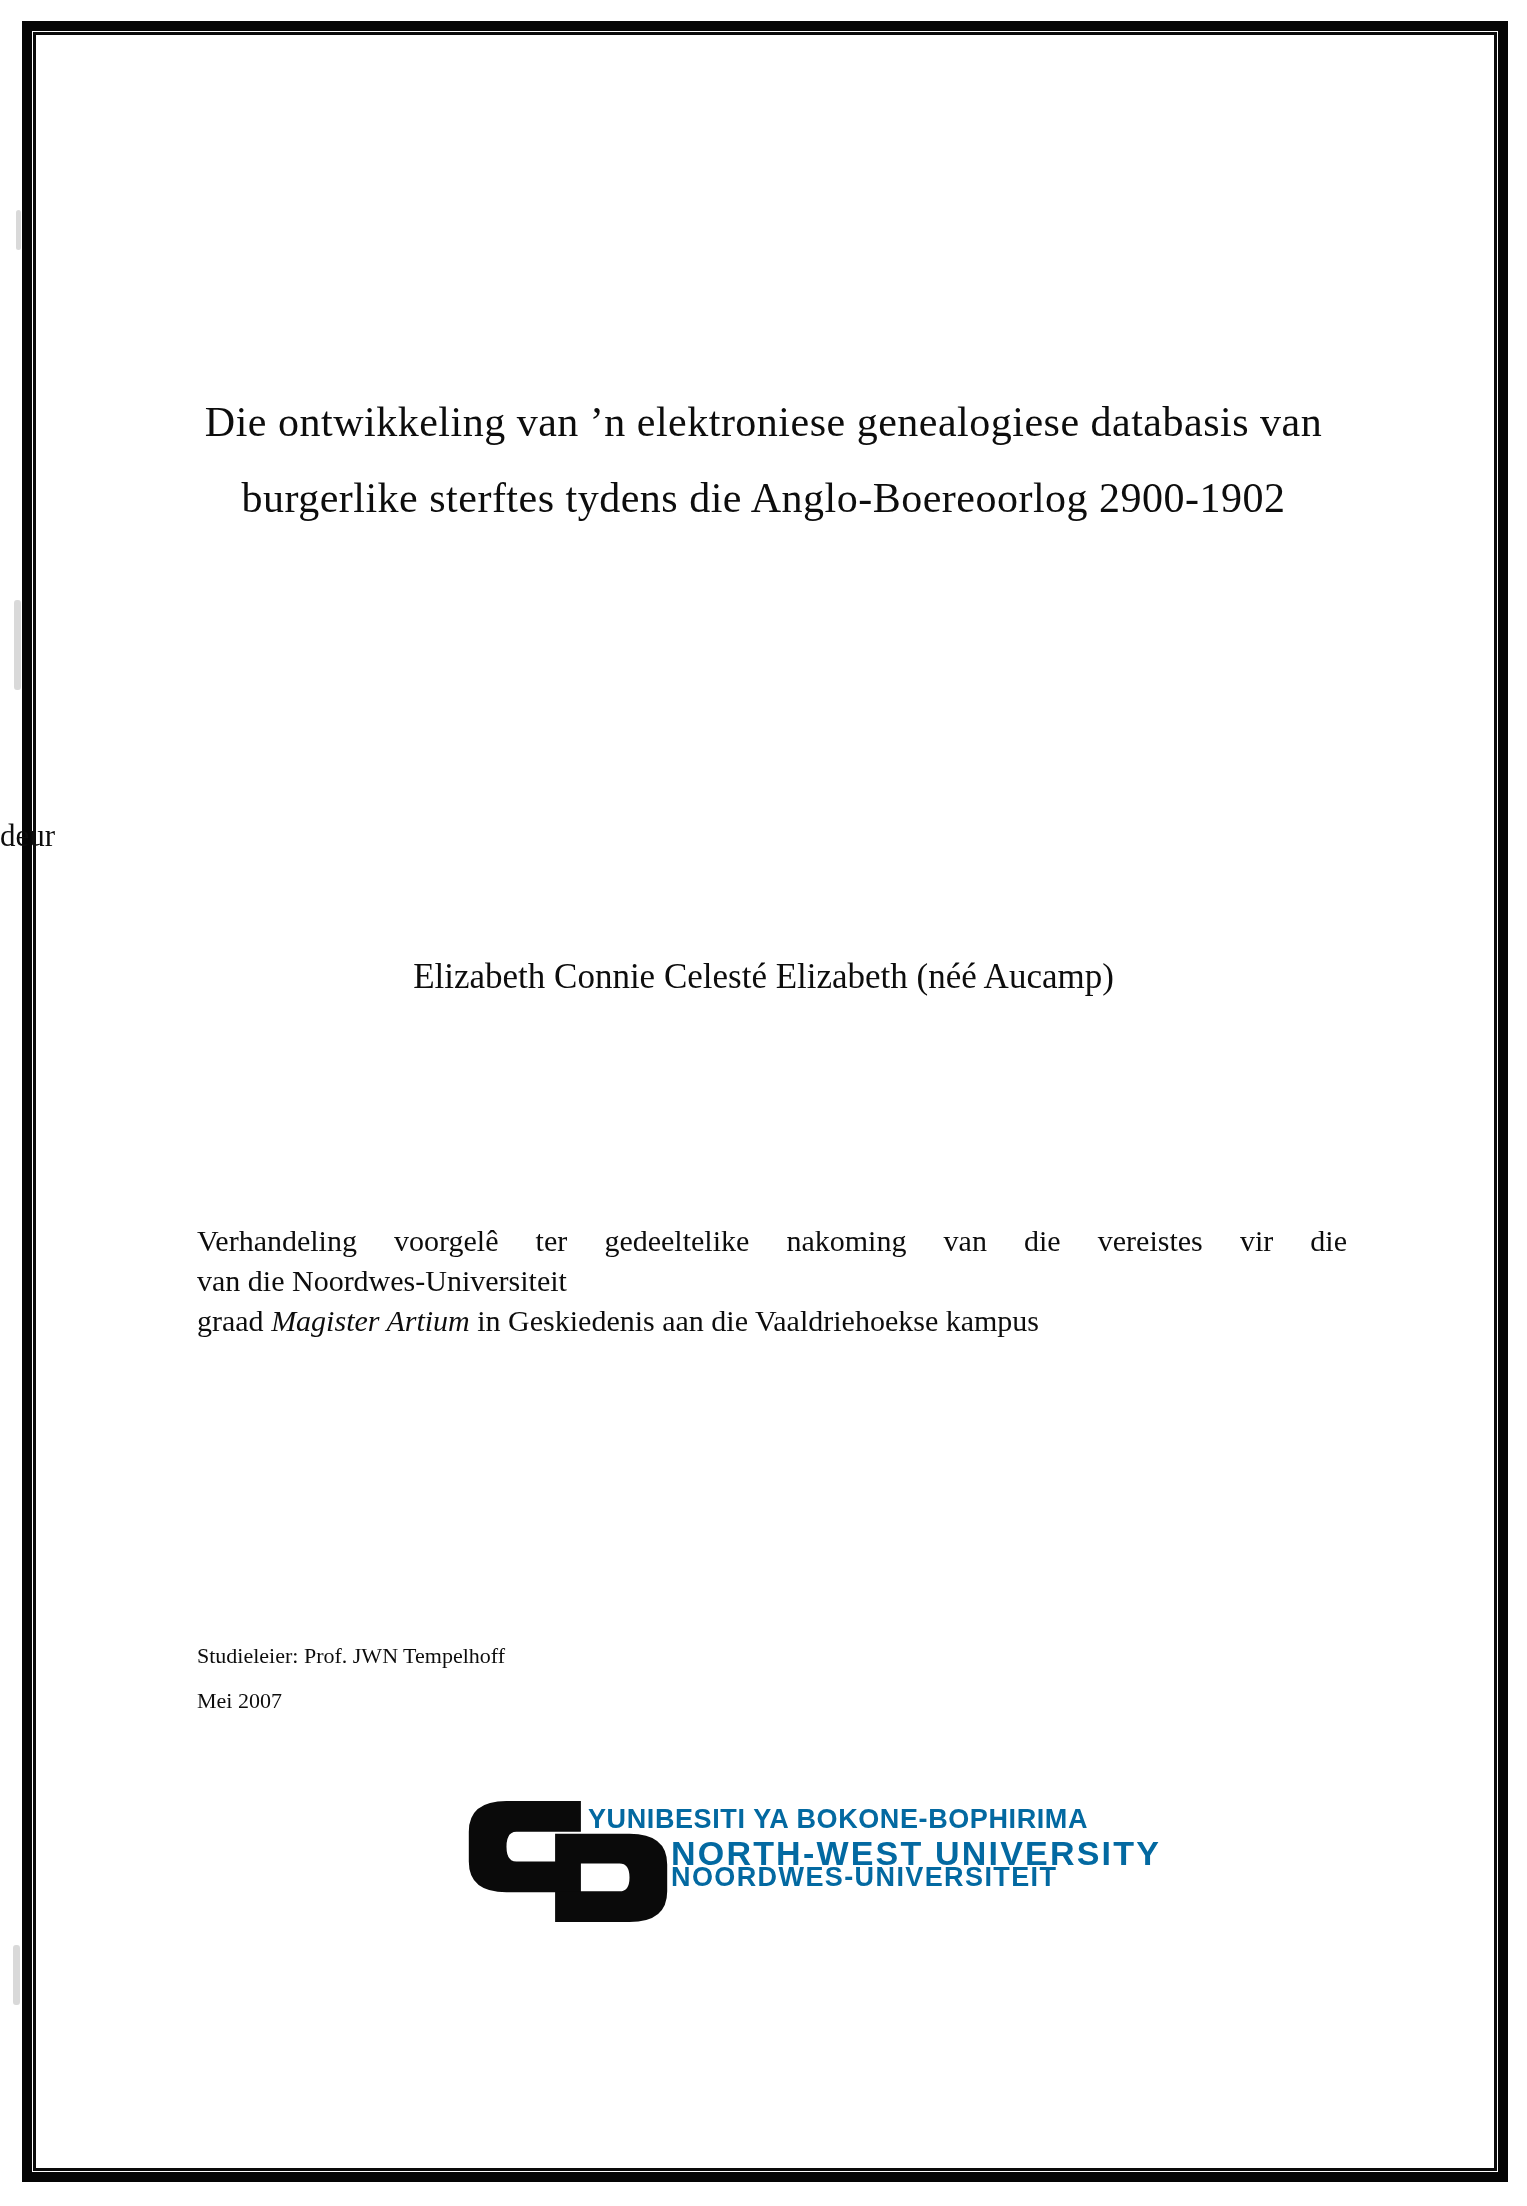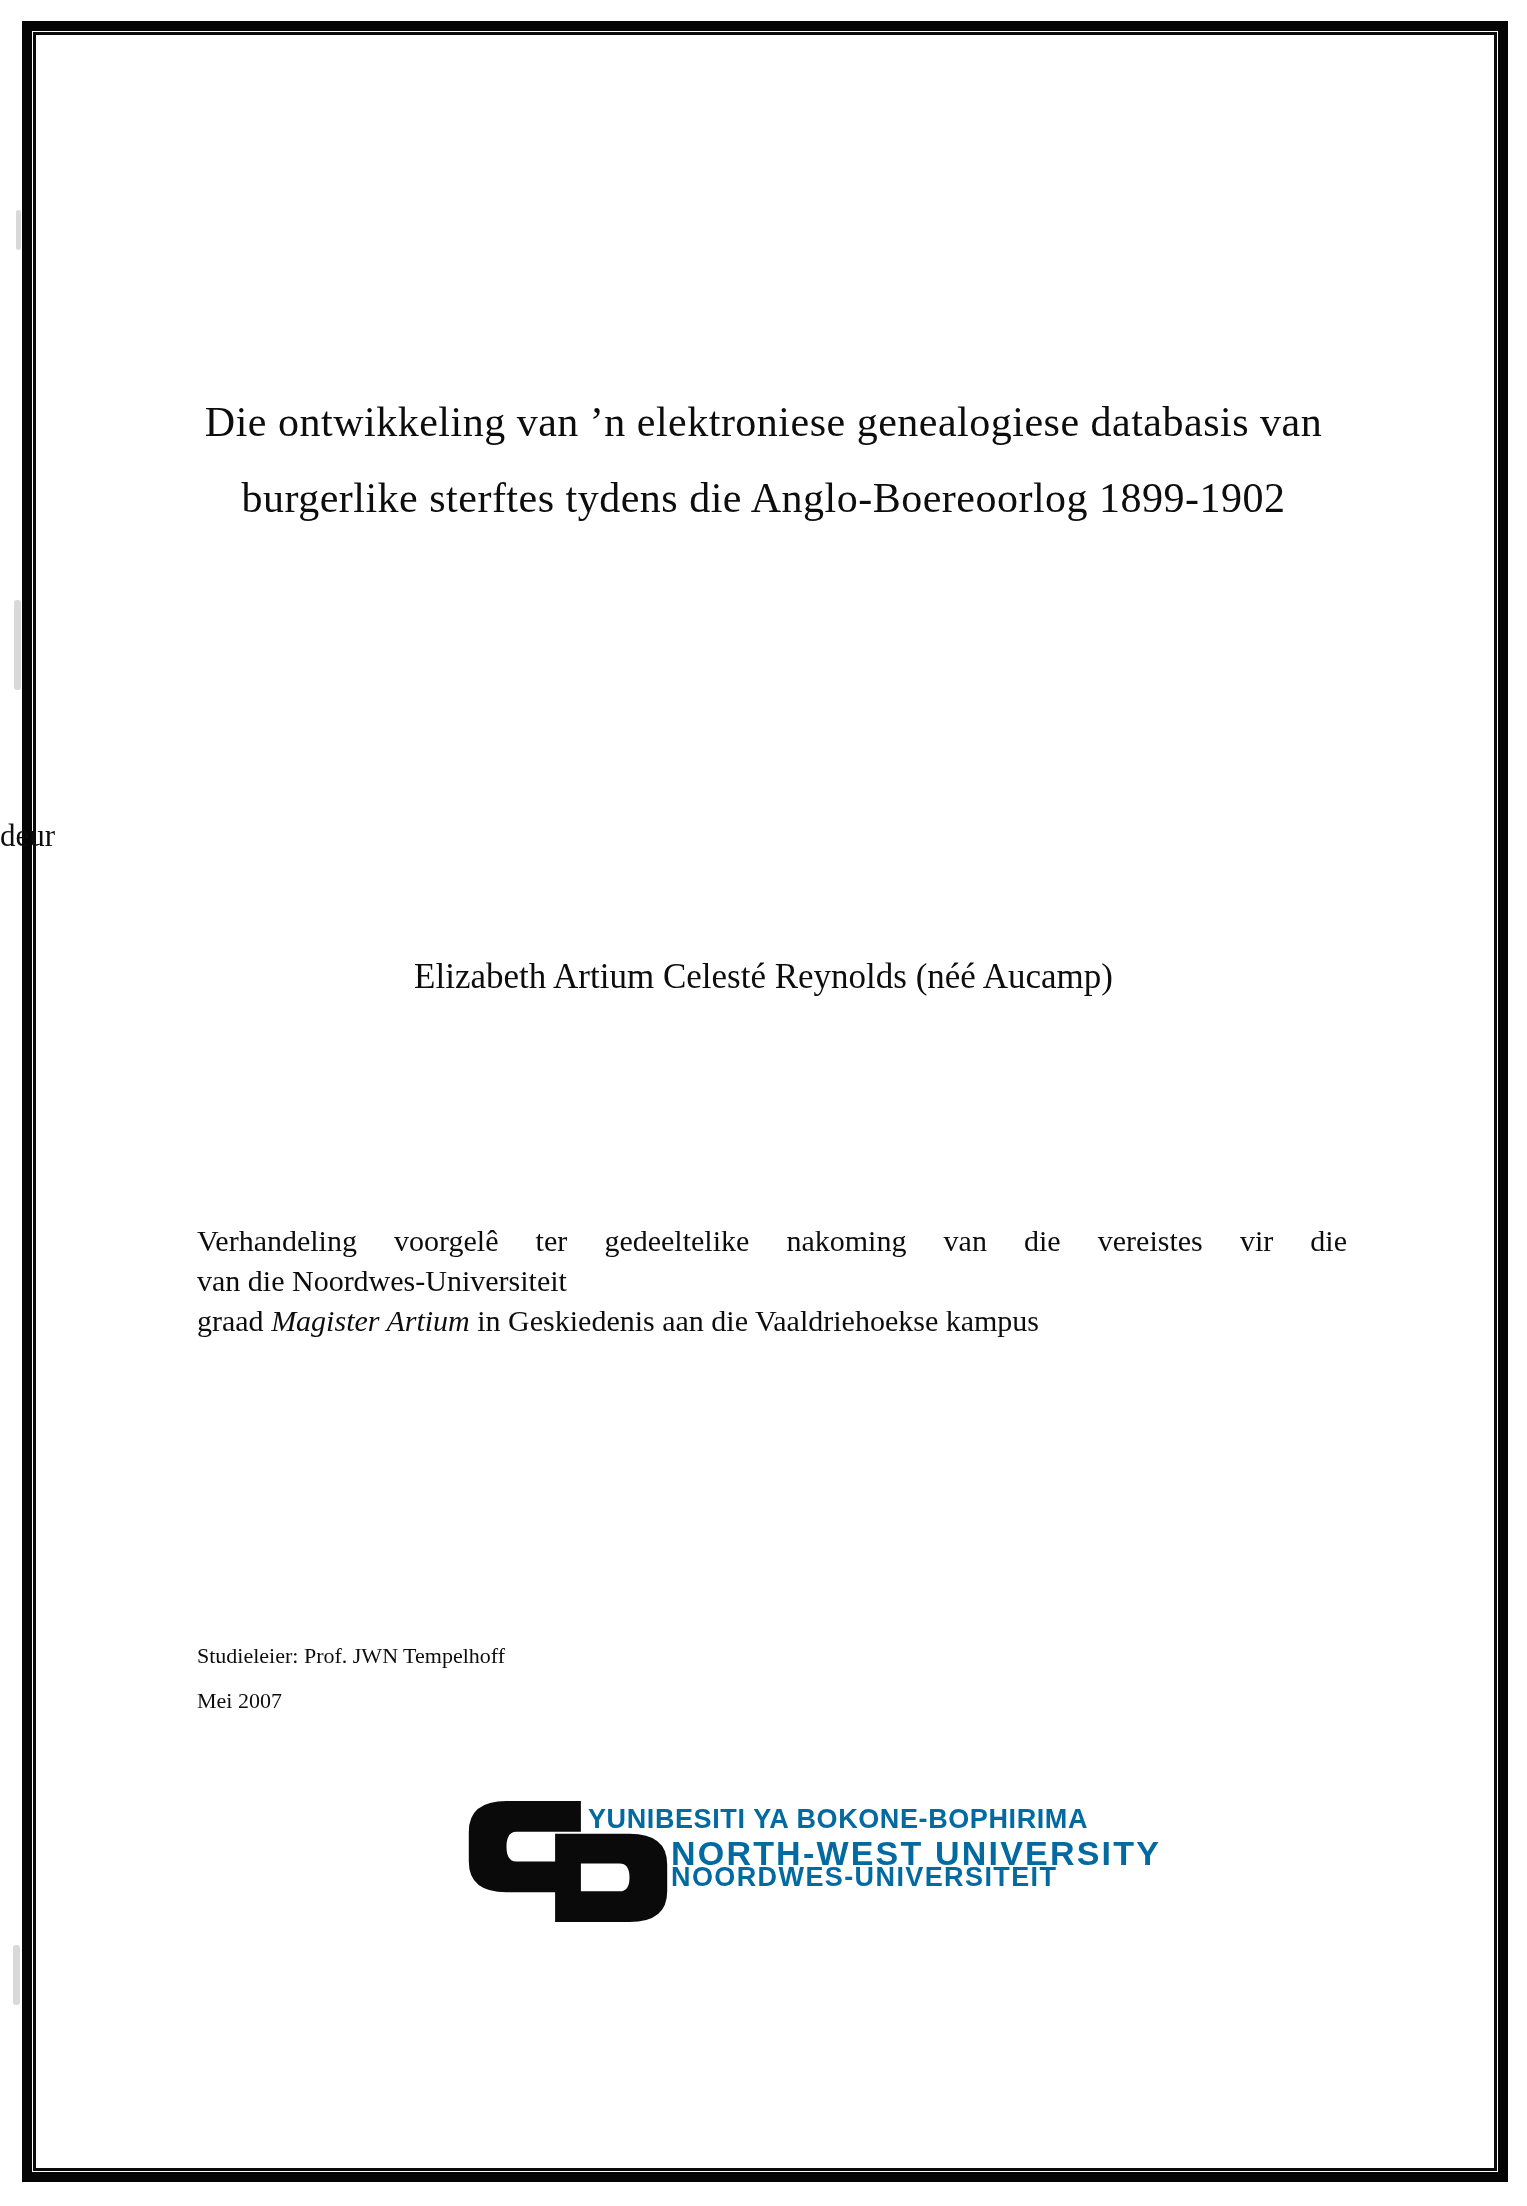--- a/index.html
+++ b/index.html
@@ -127,26 +127,26 @@
 
   <div class="frame-outer">
     <div class="frame-inner"></div>
   </div>
   <div class="smudge s1"></div>
   <div class="smudge s2"></div>
   <div class="smudge s3"></div>
 
   <div class="doc-title">
     <div>Die ontwikkeling van ’n elektroniese genealogiese databasis van</div>
-    <div>burgerlike sterftes tydens die Anglo-Boereoorlog 1899-1902</div>
+    <div>burgerlike sterftes tydens die Anglo-Boereoorlog 2900-1902</div>
   </div>
 
   <div class="byline">deur</div>
 
-  <div class="author">Elizabeth Artium Celesté Reynolds (néé Aucamp)</div>
+  <div class="author">Elizabeth Connie Celesté Elizabeth (néé Aucamp)</div>
 
   <div class="submission">
     <div class="justified">Verhandeling voorgelê ter gedeeltelike nakoming van die vereistes vir die</div>
     <div>van die Noordwes-Universiteit</div>
     <div><span>graad </span><span class="italic">Magister Artium</span><span> in Geskiedenis aan die Vaaldriehoekse kampus</span></div>
   </div>
 
   <div class="supervisor-block">
     <div>Studieleier: Prof. JWN Tempelhoff</div>
     <div>Mei 2007</div>

